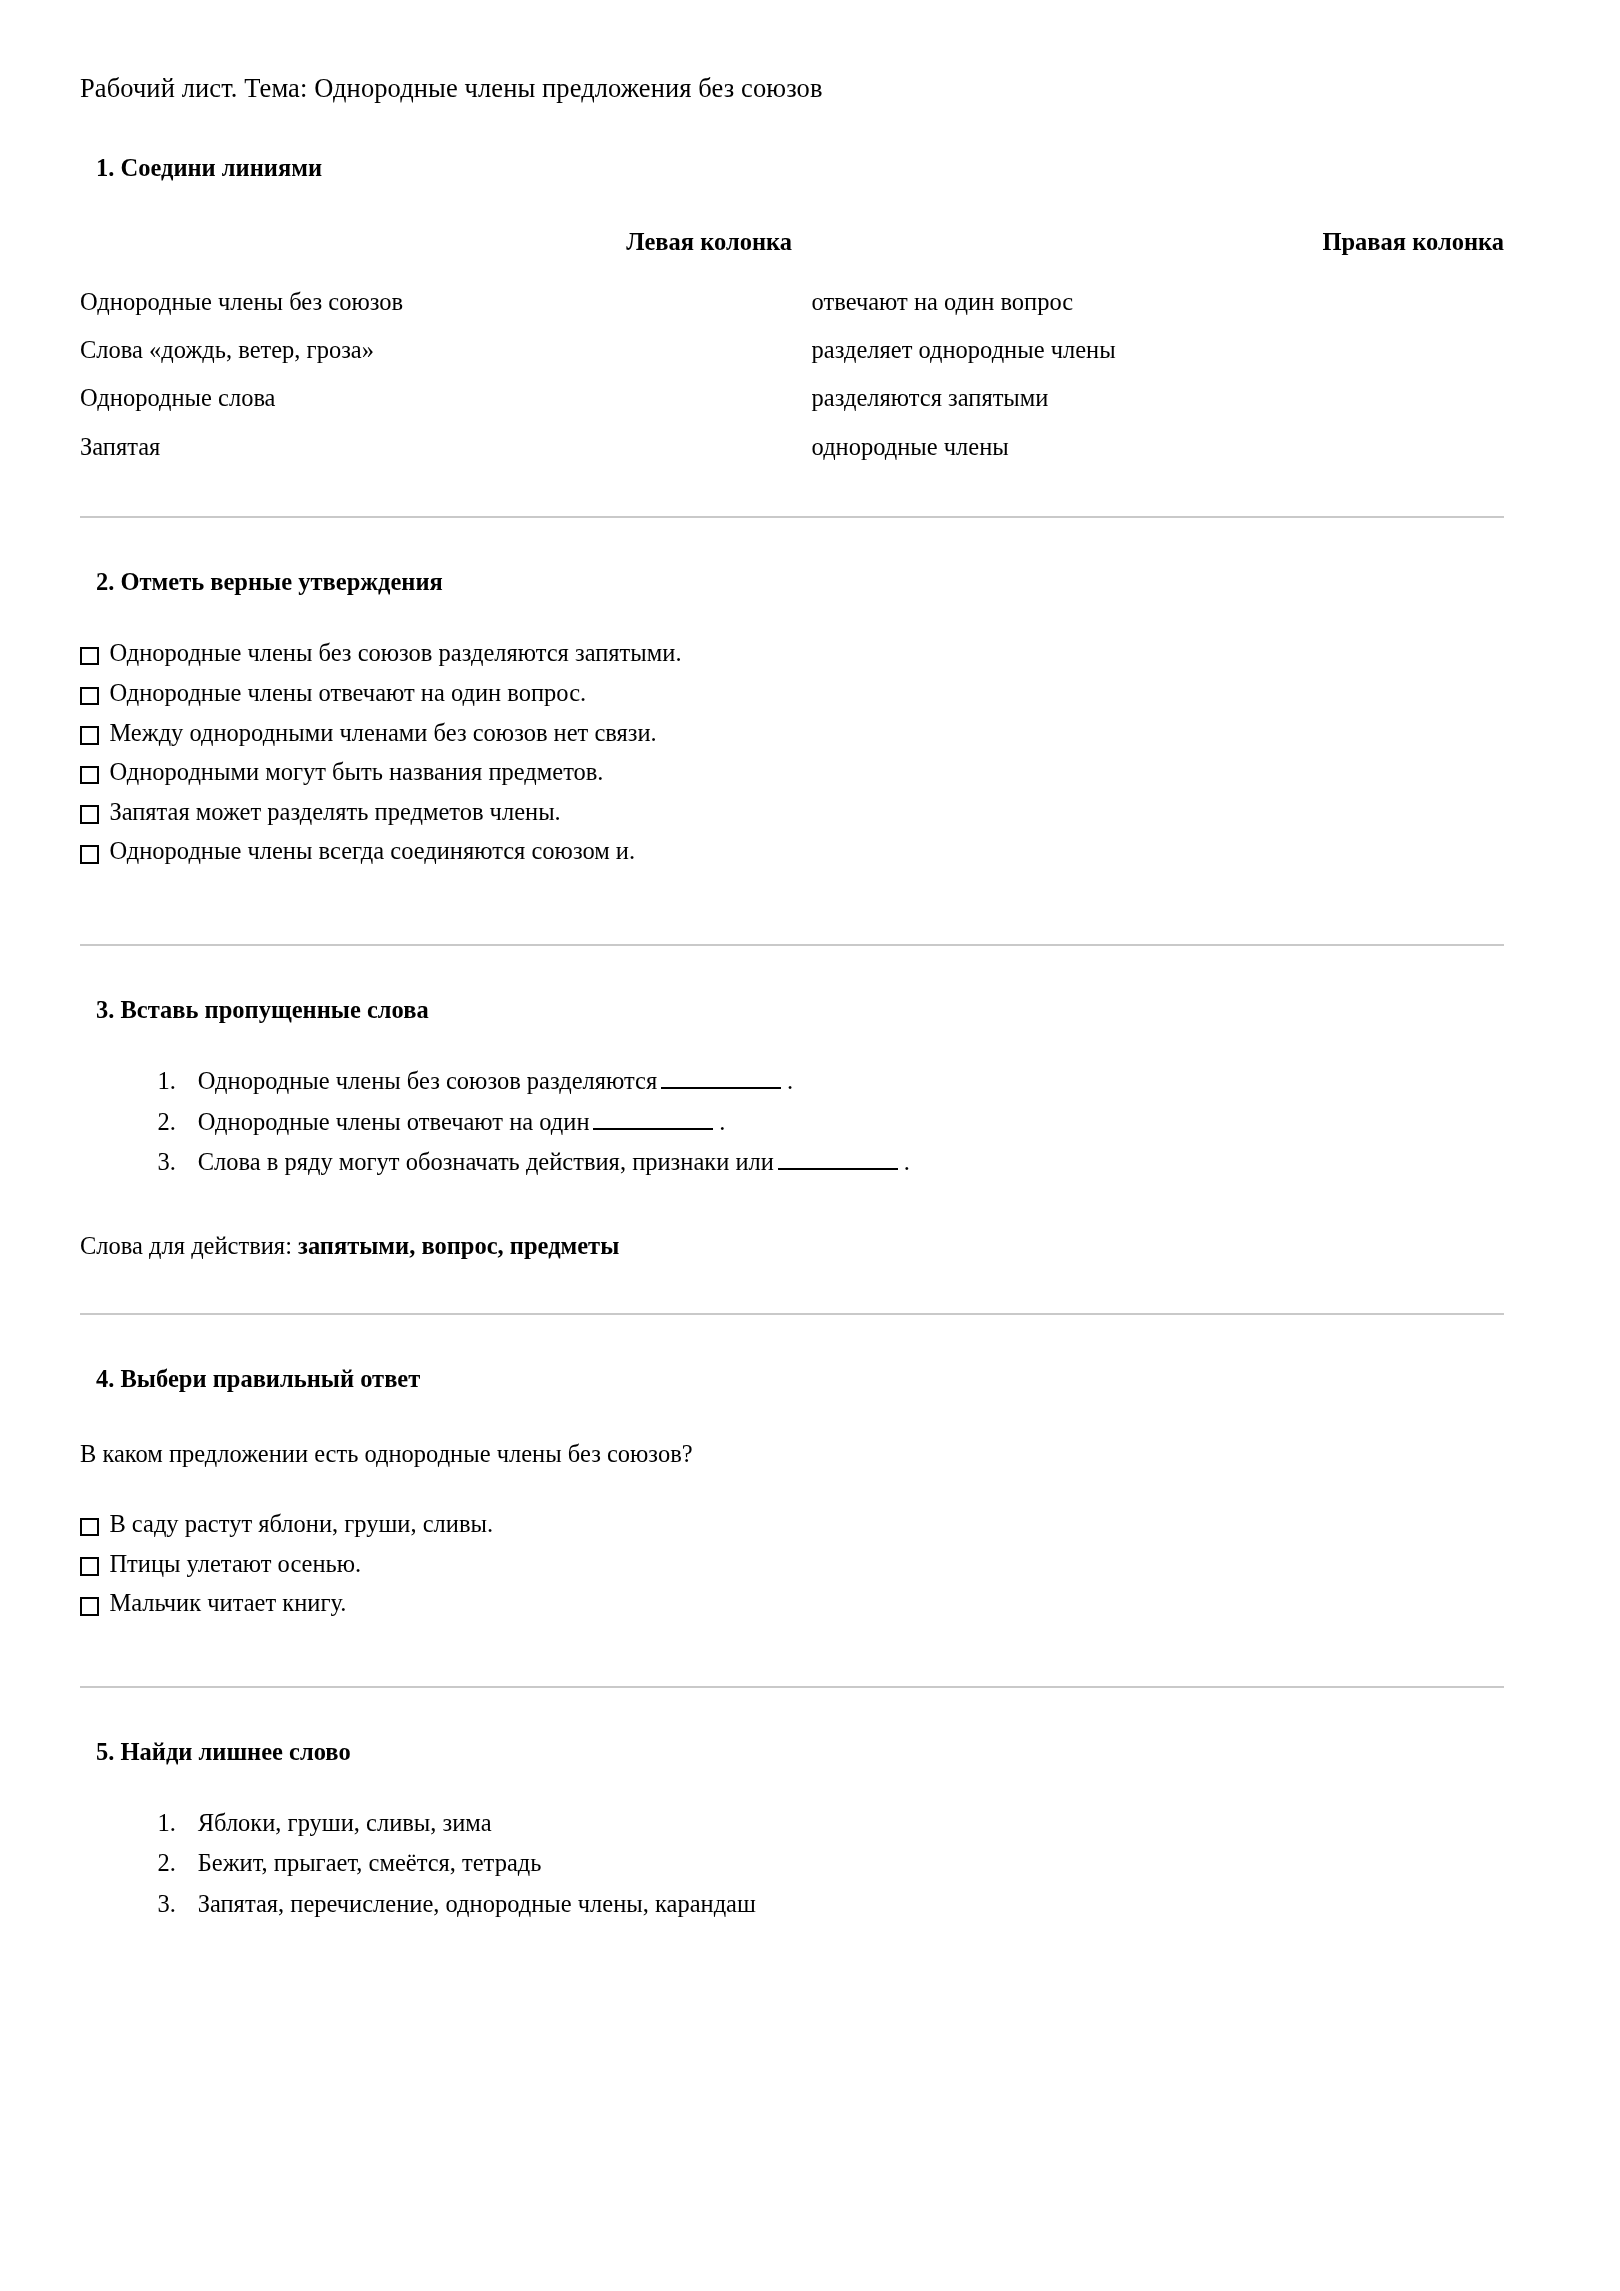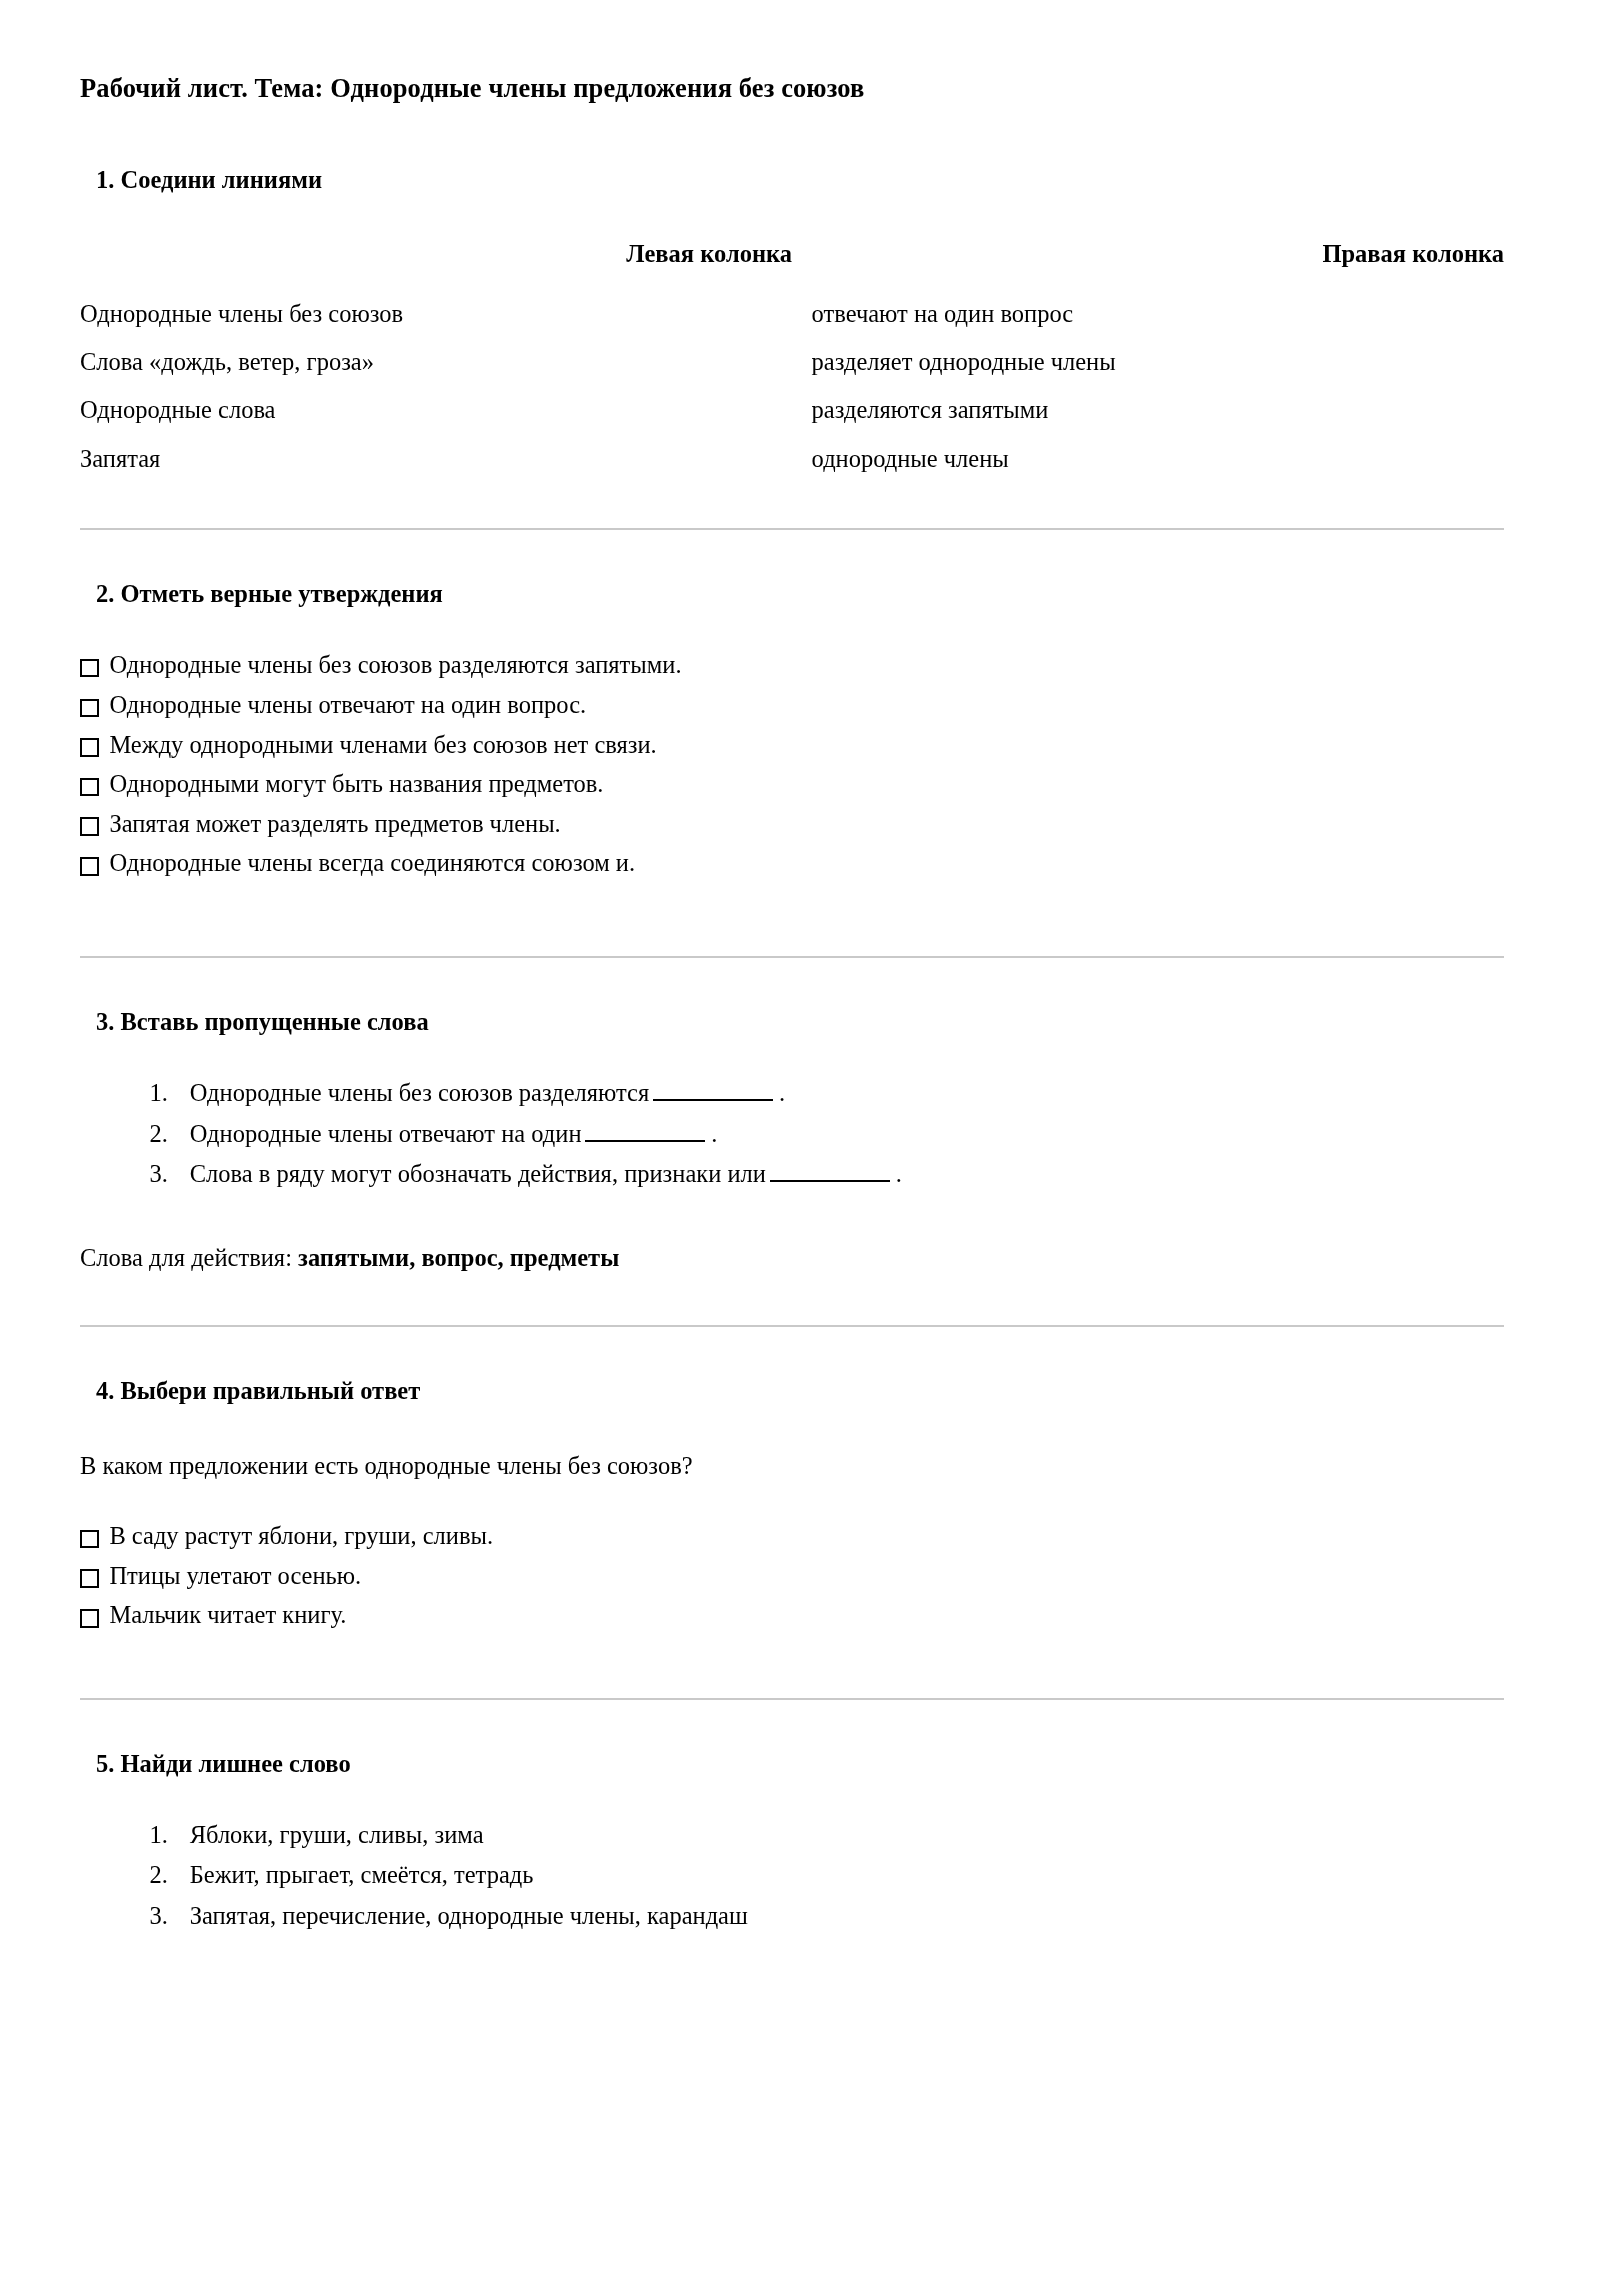--- a/index.html
+++ b/index.html
@@ -17,23 +17,23 @@
   .page {
     box-sizing: border-box;
     width: 1620px;
     min-height: 2292px;
     padding: 73px 116px 0 80px;
   }
 
   
   .doc-title {
     font-size: 26.5px;
-    font-weight: bold;
+    font-weight: normal;
     letter-spacing: 0.1px;
-    margin: 0 0 60px 0;
+    margin: 0 0 48px 0;
     line-height: 1.2;
   }
   .section-heading {
     font-size: 24.5px;
     font-weight: bold;
     margin: 16px;
     line-height: 1.2;
   }
 
   
@@ -97,21 +97,21 @@
     border: 2px solid #000;
     box-sizing: border-box;
     margin: 5.9px 10.8px 0 0;
     flex: 0 0 auto;
     background: #fff;
   }
   .check-label { display: inline-block; }
 
   
   .num-list {
-    margin: 0;
+    margin: 8px;
     padding-left: 94px;
     list-style-position: outside;
   }
   .num-list li {
     font-size: 24.5px;
     line-height: 1.32;
     padding: 3.9px 0 3.9px 15.7px;
   }
   .num-list li::marker {
     font-size: 24.5px;

